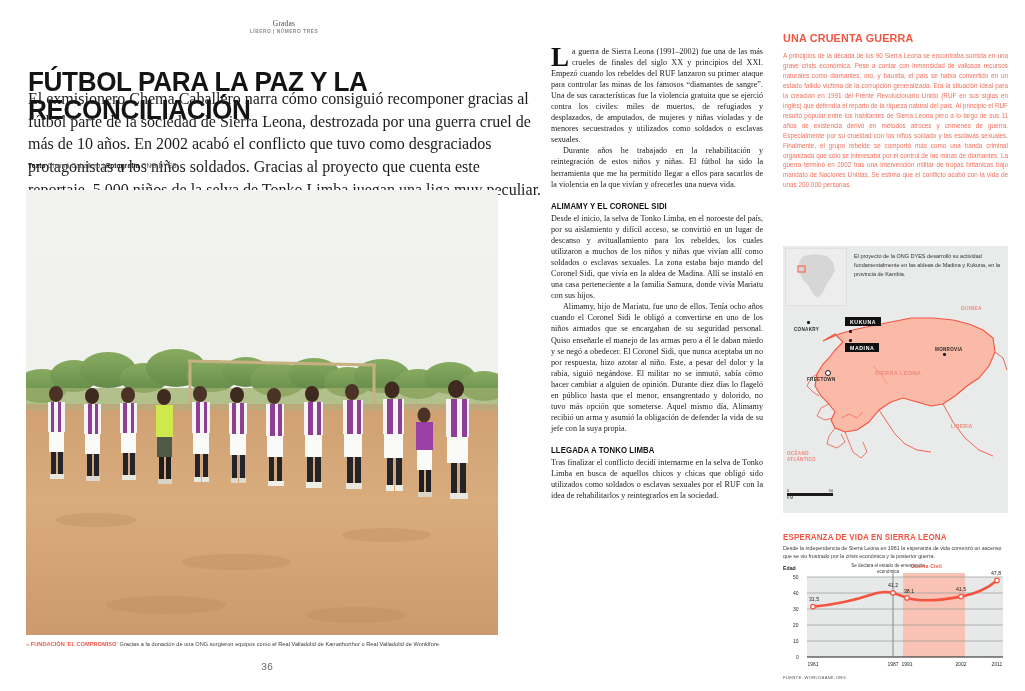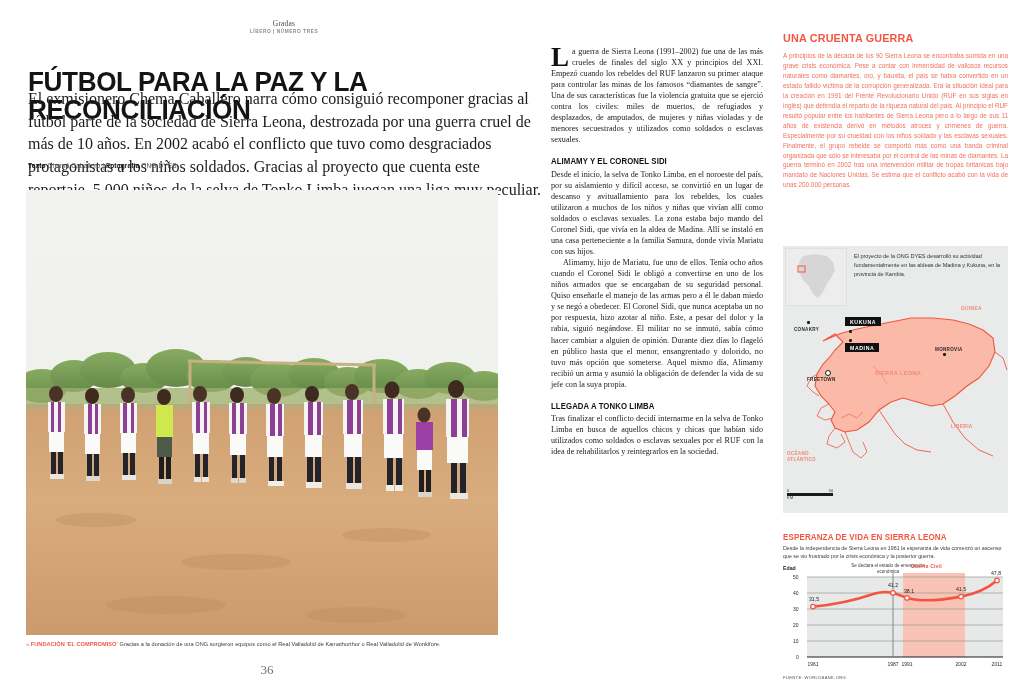--- a/index.html
+++ b/index.html
@@ -27,21 +27,21 @@
               font-family:"Liberation Serif",serif;font-size:16px;line-height:1.42;
               color:#1c1c1c;text-align:left;}
   .byline{position:absolute;left:24px;top:162px;width:400px;font-size:6.6px;color:#4d4d4d;
           letter-spacing:.1px;}
   .byline b{color:#111;}
   .photo{position:absolute;left:22px;top:190px;width:472px;height:445px;overflow:hidden;}
   .caption{position:absolute;left:22px;top:641px;width:505px;font-size:5.6px;color:#3b3b3b;
            letter-spacing:.05px;line-height:1.3;}
   .caption .cap-lead{color:#ef5a4a;font-weight:bold;}
   .caption .cap-arrow{color:#ef5a4a;}
-  .folio{position:absolute;font-family:Liberation Serif, serif;font-size:13px;color:#6d6d6d;}
+  .folio{position:absolute;font-family:Liberation Mono, monospace;font-size:10px;color:#6d6d6d;}
   .folio-left{left:243px;top:662px;width:40px;text-align:center;}
 
   
   .col{position:absolute;font-family:"Liberation Serif",serif;font-size:8.15px;
        line-height:1.355;color:#1b1b1b;text-align:justify;}
   .col-mid{left:551px;top:46px;width:212px;}
   .col p{margin:0;text-indent:12px;}
   .col p.first{text-indent:0;}
   .col h3{margin:11px 0 1px 0;font-family:"Liberation Sans Narrow","Liberation Sans",sans-serif;
           font-weight:bold;font-size:8.4px;color:#111;letter-spacing:.1px;
@@ -330,25 +330,26 @@
 
   <div class="page page-right">
 
     
 
     
   </div>
 
   <div class="col col-mid">
     <p class="first"><span class="dropcap">L</span><span>a guerra de Sierra Leona (1991–2002) fue una de las más crueles de finales del siglo XX y principios del XXI. Empezó cuando los rebeldes del RUF lanzaron su primer ataque para controlar las minas de los famosos “diamantes de sangre”. Una de sus características fue la violencia gratuita que se ejerció contra los civiles: miles de muertos, de refugiados y desplazados, de amputados, de mujeres y niñas violadas y de menores secuestrados y utilizados como soldados o esclavas sexuales.</span></p>
+    <p><span>Durante años he trabajado en la rehabilitación y reintegración de estos niños y niñas. El fútbol ha sido la herramienta que me ha permitido llegar a ellos para sacarlos de la violencia en la que vivían y ofrecerles una nueva vida.</span></p>
     <h3>ALIMAMY Y EL CORONEL SIDI</h3>
     <p class="first"><span>Desde el inicio, la selva de Tonko Limba, en el noroeste del país, por su aislamiento y difícil acceso, se convirtió en un lugar de descanso y avituallamiento para los rebeldes, los cuales utilizaron a muchos de los niños y niñas que vivían allí como soldados o esclavas sexuales. La zona estaba bajo mando del Coronel Sidi, que vivía en la aldea de Madina. Allí se instaló en una casa perteneciente a la familia Samura, donde vivía Mariatu con sus hijos.</span></p>
     <p><span>Alimamy, hijo de Mariatu, fue uno de ellos. Tenía ocho años cuando el Coronel Sidi le obligó a convertirse en uno de los niños armados que se encargaban de su seguridad personal. Quiso enseñarle el manejo de las armas pero a él le daban miedo y se negó a obedecer. El Coronel Sidi, que nunca aceptaba un no por respuesta, hizo azotar al niño. Este, a pesar del dolor y la rabia, siguió negándose. El militar no se inmutó, sabía cómo hacer cambiar a alguien de opinión. Durante diez días lo flageló en público hasta que el menor, ensangrentado y dolorido, no tuvo más opción que someterse. Aquel mismo día, Alimamy recibió un arma y asumió la obligación de defender la vida de su jefe con la suya propia.</span></p>
     <h3>LLEGADA A TONKO LIMBA</h3>
-    <p class="first"><span>Tras finalizar el conflicto decidí internarme en la selva de Tonko Limba en busca de aquellos chicos y chicas que habían sido utilizados como soldados o esclavas sexuales por el RUF con la idea de rehabilitarlos y reintegrarlos en la sociedad.</span></p>
+    <p class="first"><span>Tras finalizar el conflicto decidí internarme en la selva de Tonko Limba en busca de aquellos chicos y chicas que obligó sido utilizados como soldados o esclavas sexuales por el RUF con la idea de rehabilitarlos y reintegrarlos en la sociedad.</span></p>
   </div>
 
   <div class="side">
     <h2>UNA CRUENTA GUERRA</h2>
     <p>A principios de la década de los 90 Sierra Leona se encontraba sumida en una grave crisis económica. Pese a contar con inmensidad de valiosos recursos naturales como diamantes, oro, y bauxita, el país se había convertido en un estado fallido víctima de la corrupción generalizada. Era la situación ideal para la creación en 1991 del Frente Revolucionario Unido (RUF en sus siglas en inglés) que defendía el reparto de la riqueza natural del país. Al principio el RUF resultó popular entre los habitantes de Sierra Leona pero a lo largo de sus 11 años de existencia derivó en métodos atroces y crímenes de guerra. Especialmente por su crueldad con los niños soldado y las esclavas sexuales. Finalmente, el grupo rebelde se comportó más como una banda criminal organizada que sólo se interesaba por el control de las minas de diamantes. La guerra terminó en 2002 tras una intervención militar de tropas británicas bajo mandato de Naciones Unidas. Se estima que el conflicto acabó con la vida de unas 200.000 personas.</p>
   </div>
 
   <div class="mapbox">
     <svg width="225" height="267" viewBox="0 0 225 267">
       <rect x="0" y="0" width="225" height="267" fill="#e9eaea"></rect>

